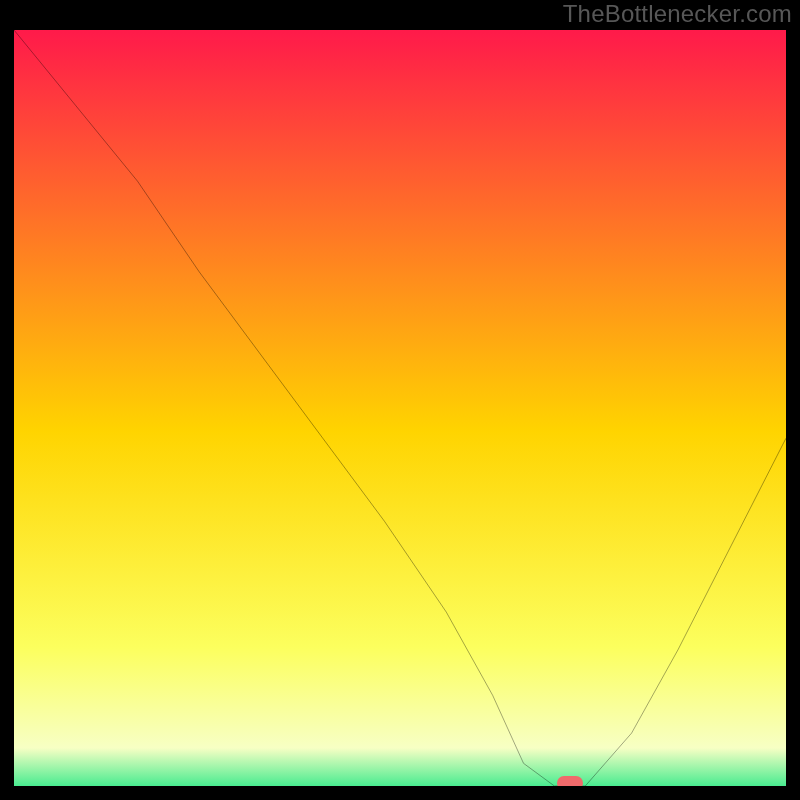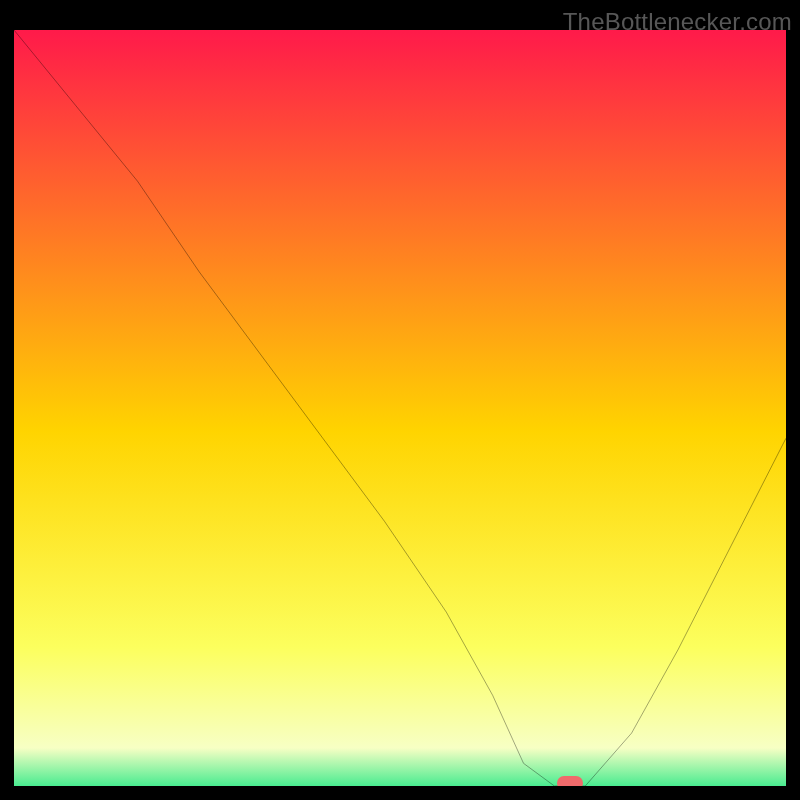--- a/index.html
+++ b/index.html
@@ -11,21 +11,21 @@
     overflow: hidden;
   }
   .outer {
     width: 800px;
     height: 800px;
     background: #000000;
     position: relative;
   }
   .watermark {
     position: absolute;
-    top: 8px;
+    top: 0;
     right: 8px;
     font-family: Arial, Helvetica, sans-serif;
     font-size: 24px;
     color: #575757;
     text-align: right;
     letter-spacing: 0.2px;
     z-index: 5;
     pointer-events: none;
   }
   .plot {

